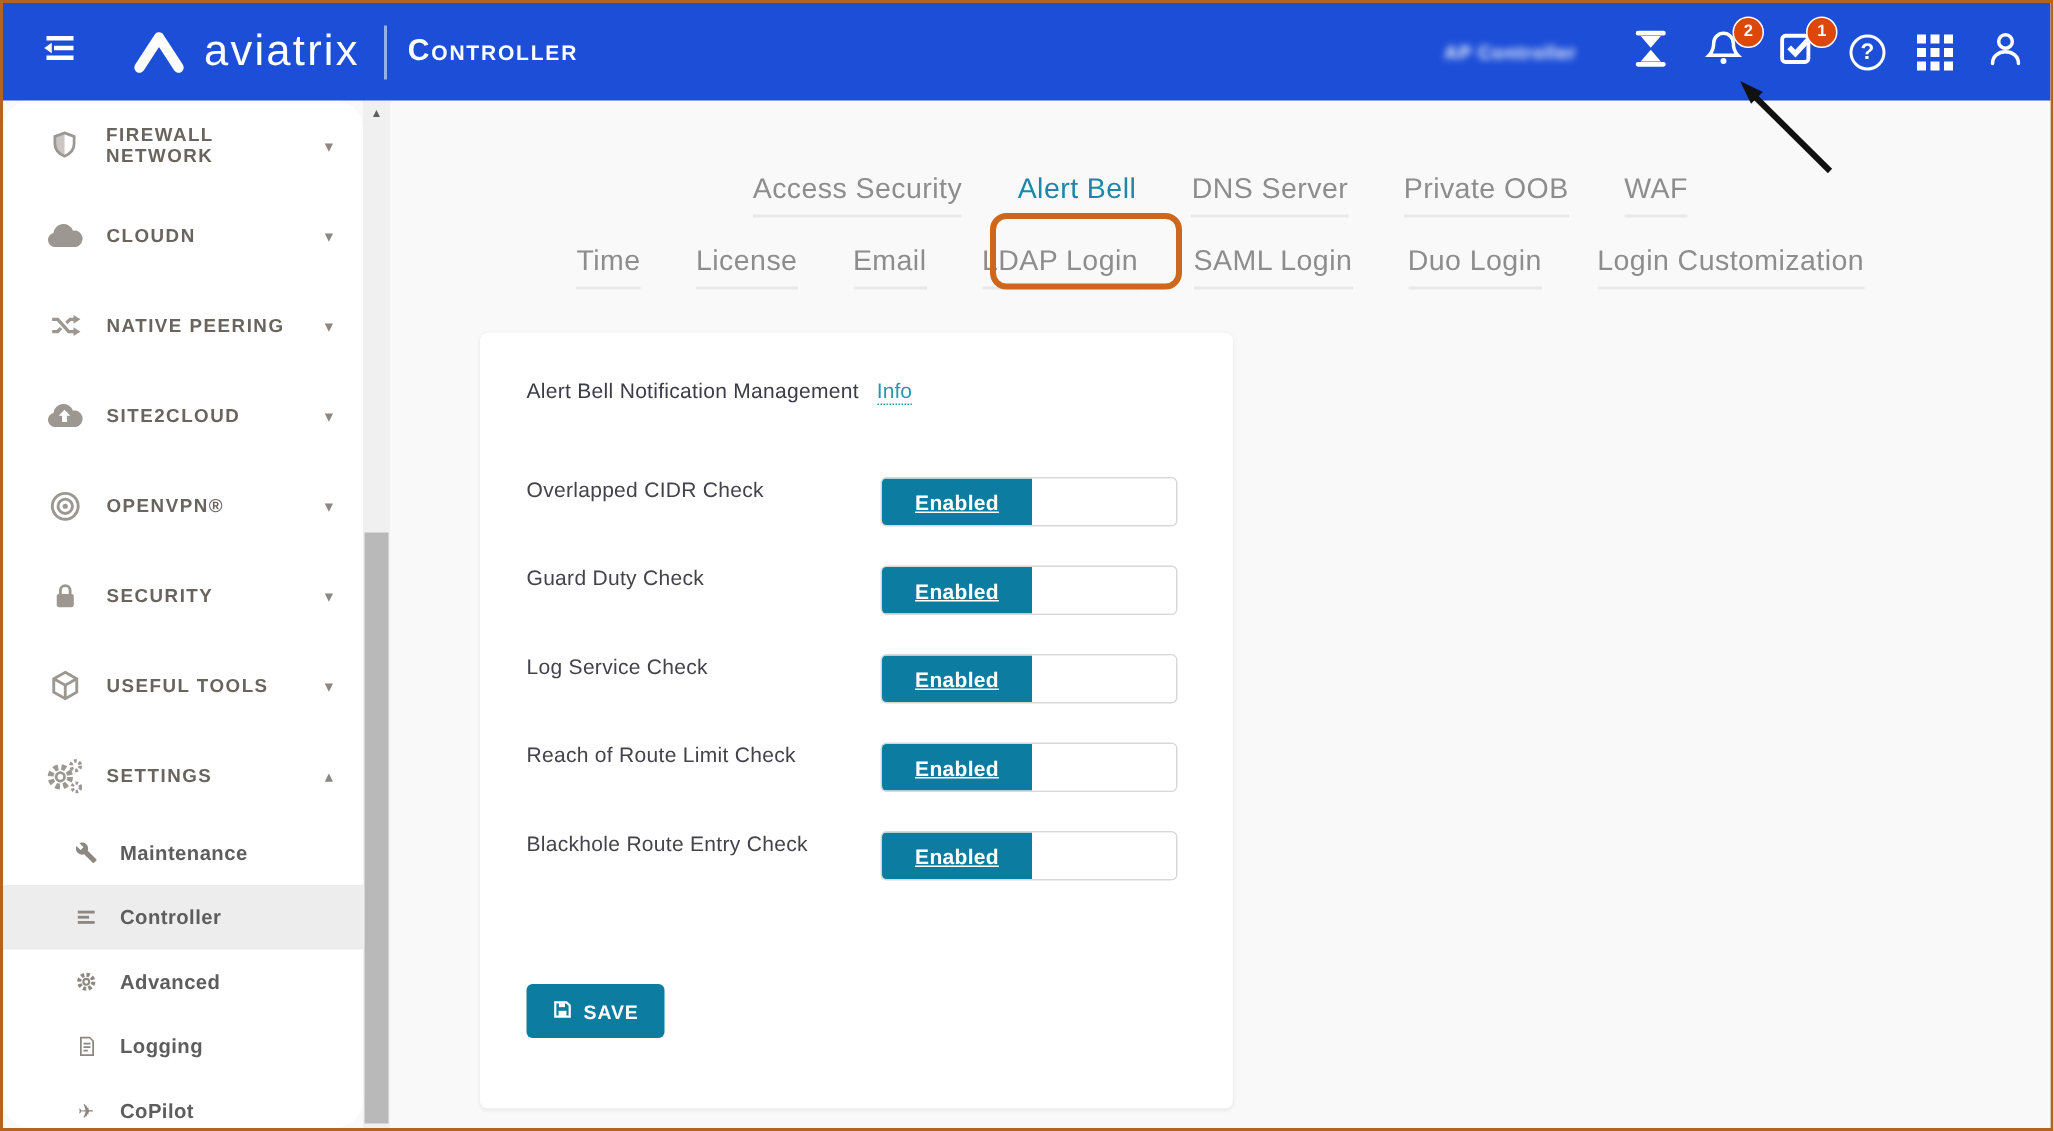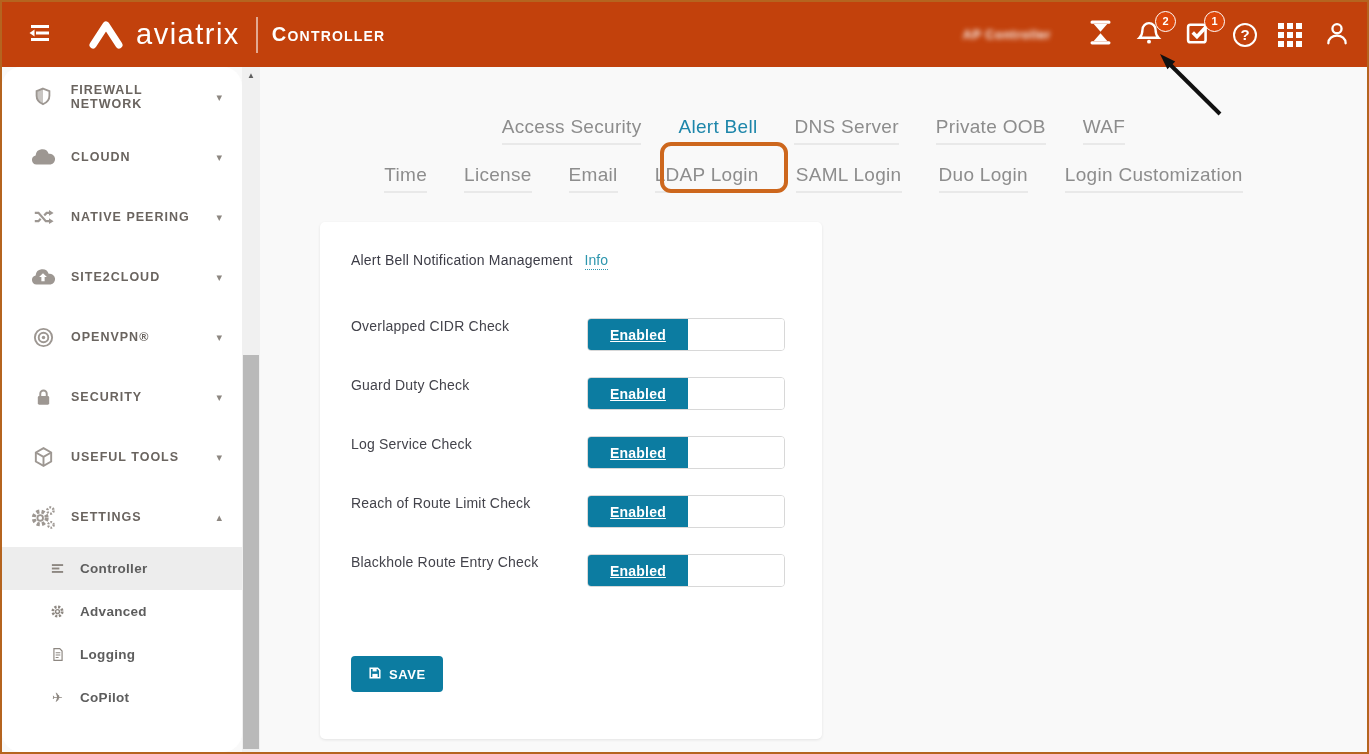--- a/index.html
+++ b/index.html
@@ -5,21 +5,21 @@
   * { margin:0; padding:0; box-sizing:border-box; }
   html,body { background:#e9e9e9; }
   body { font-family:"Liberation Sans","DejaVu Sans",sans-serif; }
   .page{
     position:relative; width:1369px; height:754px;
     border:2px solid #b5641f; background:#f9f9f9; overflow:hidden;
   }
   
   .header{
     position:absolute; top:0; left:0; right:0; height:65px;
-    background:#c2410c; display:flex; align-items:center;
+    background:#1d4ed8; display:flex; align-items:center;
     padding:0 16px 0 14px; z-index:20; color:#fff;
   }
   .icon-btn{ display:flex; align-items:center; justify-content:center; cursor:pointer; }
   .collapse-btn{ width:34px; height:34px; margin:0 30px 0 6px; }
   .brand{ display:flex; align-items:center; }
   .brand-logo{ margin-right:10px; display:flex; }
   .brand-text{ font-size:29px; letter-spacing:1.5px; font-weight:400; color:#fff; }
   .brand-divider{ width:2px; height:36px; background:rgba(255,255,255,.55); margin:0 14px 0 16px; }
   .product-name{ font-variant:small-caps; font-size:20px; letter-spacing:1.2px; font-weight:600; }
   .header-right{ margin-left:auto; display:flex; align-items:center; gap:21px; }
@@ -299,20 +299,28 @@
           <circle cx="11" cy="15" r="7" fill="none" stroke="#9d9792" stroke-width="4.2" stroke-dasharray="3.2 2.4"></circle>
           <circle cx="11" cy="15" r="3" fill="none" stroke="#9d9792" stroke-width="2"></circle>
           <circle cx="22" cy="7" r="3.4" fill="none" stroke="#9d9792" stroke-width="2.6" stroke-dasharray="2 1.6"></circle>
           <circle cx="22.5" cy="22.5" r="3" fill="none" stroke="#9d9792" stroke-width="2.4" stroke-dasharray="1.8 1.5"></circle>
         </svg>
       </span>
       <span class="nav-label">SETTINGS</span>
       <span class="nav-caret">▴</span>
     </div>
 
+    <div class="sub-item">
+      <span class="sub-ic">
+        <svg width="15" height="15" viewBox="0 0 24 24">
+            <path d="M22.7 19l-9.1-9.1c.9-2.3.4-5-1.5-6.9-2-2-5-2.4-7.4-1.3L9 6 6 9 1.6 4.7C.4 7.1.9 10.1 2.9 12.1c1.9 1.9 4.6 2.4 6.9 1.5l9.1 9.1c.4.4 1 .4 1.4 0l2.3-2.3c.5-.4.5-1.1.1-1.4z" fill="#8d8781"></path>
+          </svg>
+      </span>
+      <span class="sub-label">Maintenance</span>
+    </div>
 
     <div class="sub-item selected">
       <span class="sub-ic">
         <svg width="15" height="15" viewBox="0 0 24 24">
             <rect x="3" y="5" width="18" height="3" fill="#8d8781"></rect>
             <rect x="3" y="10.5" width="12" height="3" fill="#8d8781"></rect>
             <rect x="3" y="16" width="18" height="3" fill="#8d8781"></rect>
           </svg>
       </span>
       <span class="sub-label">Controller</span>

